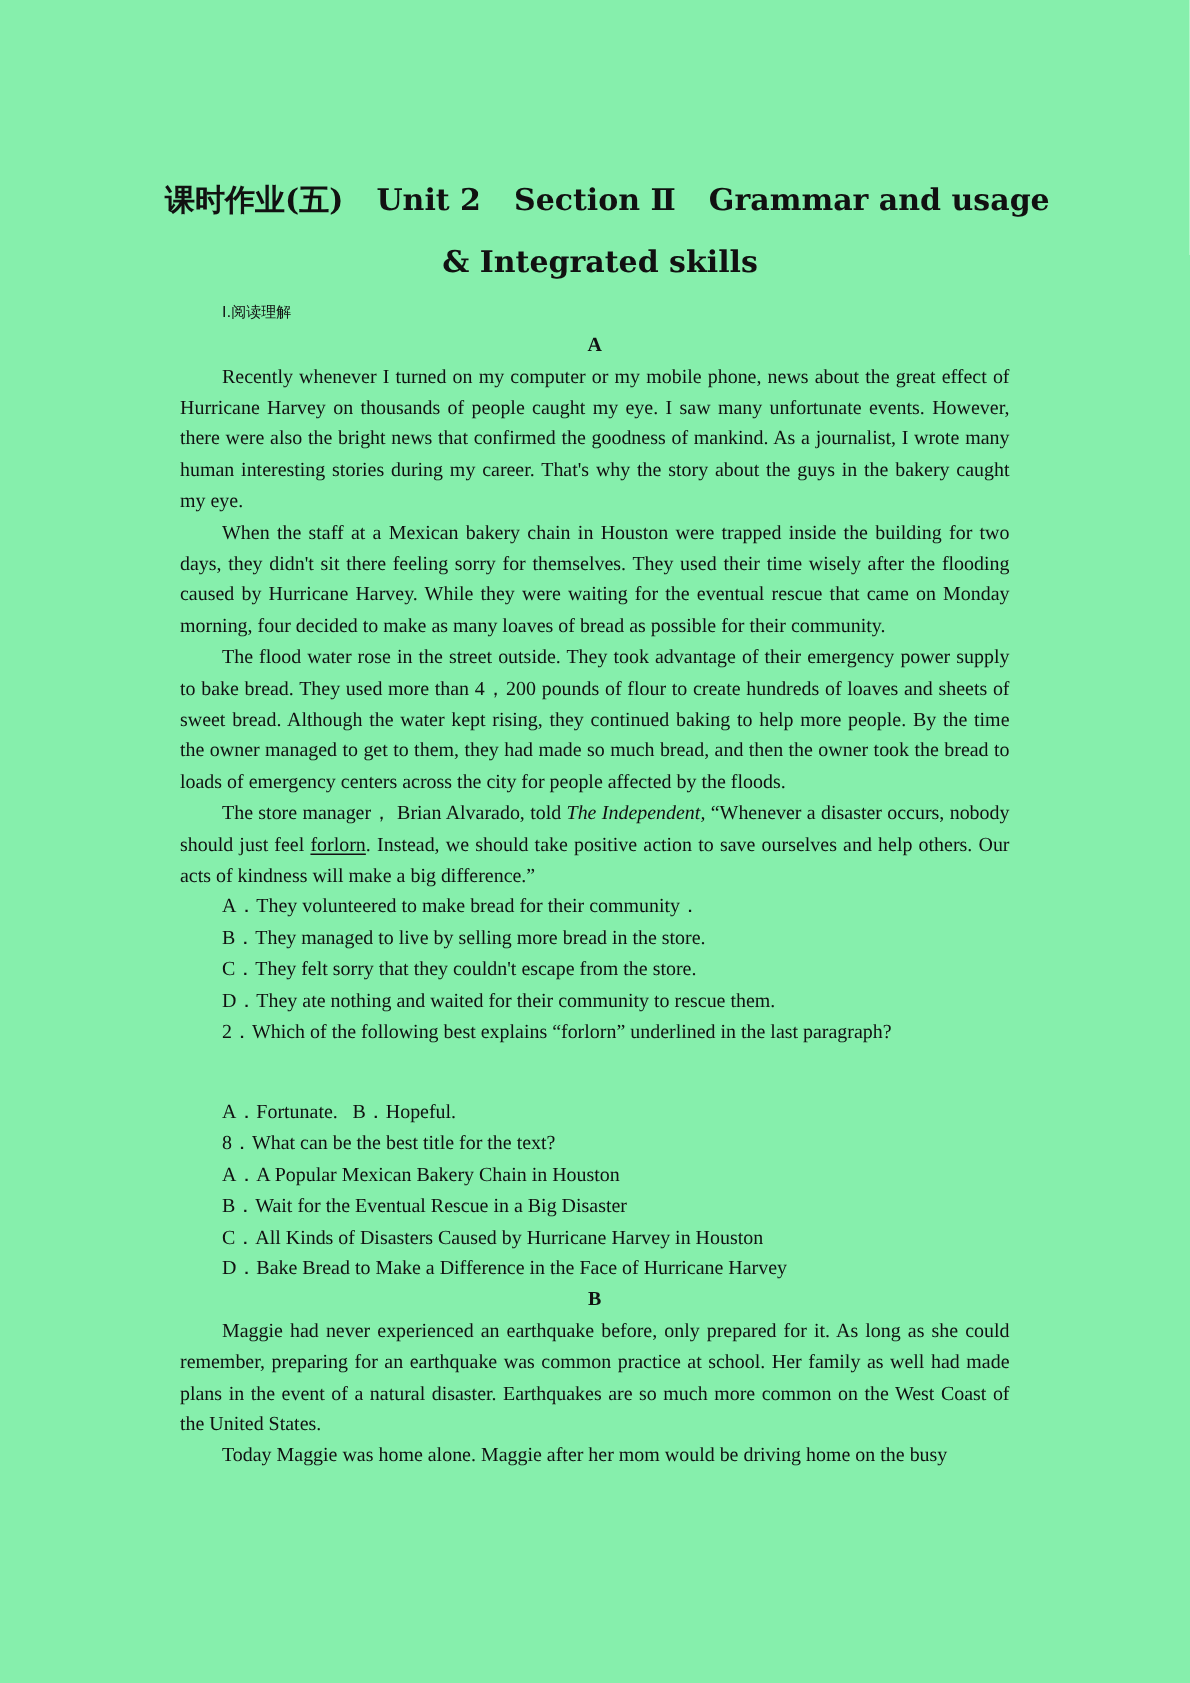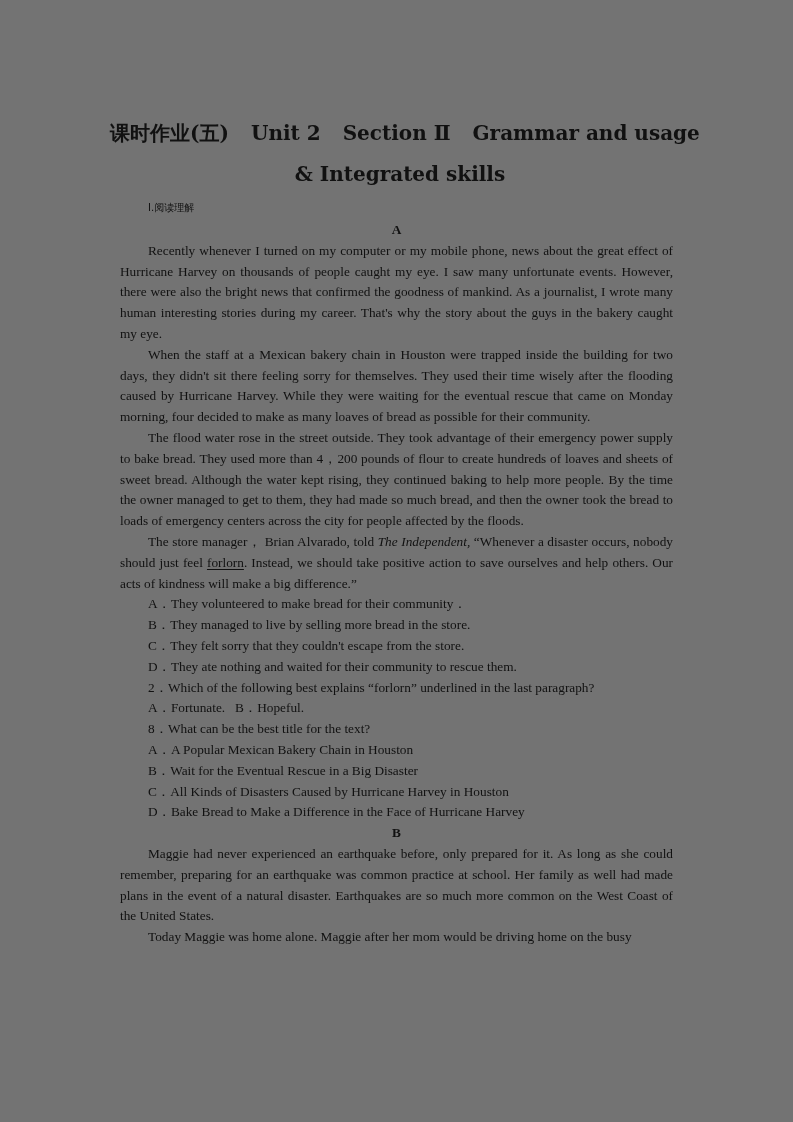--- a/index.html
+++ b/index.html
@@ -1,38 +1,38 @@
 <!DOCTYPE html>
 <html><head>
   <meta charset="utf-8">
   <style>
     html, body { margin: 0; padding: 0; background: #ffffff; }
     body { width: 793px; height: 1122px; position: relative; overflow: hidden; }
-    .page { position: absolute; left: 0; top: 0; width: 793px; height: 1122px; background: #737373; color: #111; }
+    .page { position: absolute; left: 0; top: 0; width: 793px; height: 1122px; background: #86efac; color: #111; }
     .title {
       position: absolute; left: 110px; width: 580px; text-align: center;
       font-family: "DejaVu Serif", serif; font-weight: bold; font-size: 20px; color: #111;
       white-space: nowrap;
     }
     .title1 { top: 120px; }
     .title2 { top: 162px; }
     .title .sp { display: inline-block; width: 22px; }
     .section-head {
       position: absolute; left: 148px; top: 201px;
       font-family: "DejaVu Sans", sans-serif; font-size: 10px; color: #111;
     }
     .body {
       position: absolute; left: 120px; width: 553px;
       font-family: "Liberation Serif", serif; font-size: 13.3px; line-height: 20.8px; color: #111;
     }
     .center-head { text-align: center; font-weight: bold; }
     .para { text-align: justify; text-indent: 28px; margin: 0; }
     .q { margin: 0; padding-left: 28px; white-space: nowrap; }
     .opt { display: inline-block; }
-    .opt.w1 { width: 87px; }
+    .opt.w1 { width: 87px; margin-top: 33px; }
     u { text-decoration: underline; text-underline-offset: 2px; }
   </style>
 </head>
 <body>
 
 <div class="page">
 
   <div class="title title1">
     <span>课时作业(五)</span><span class="sp"></span><span>Unit 2</span><span class="sp"></span><span>Section Ⅱ</span><span class="sp"></span><span>Grammar and usage</span>
   </div>

